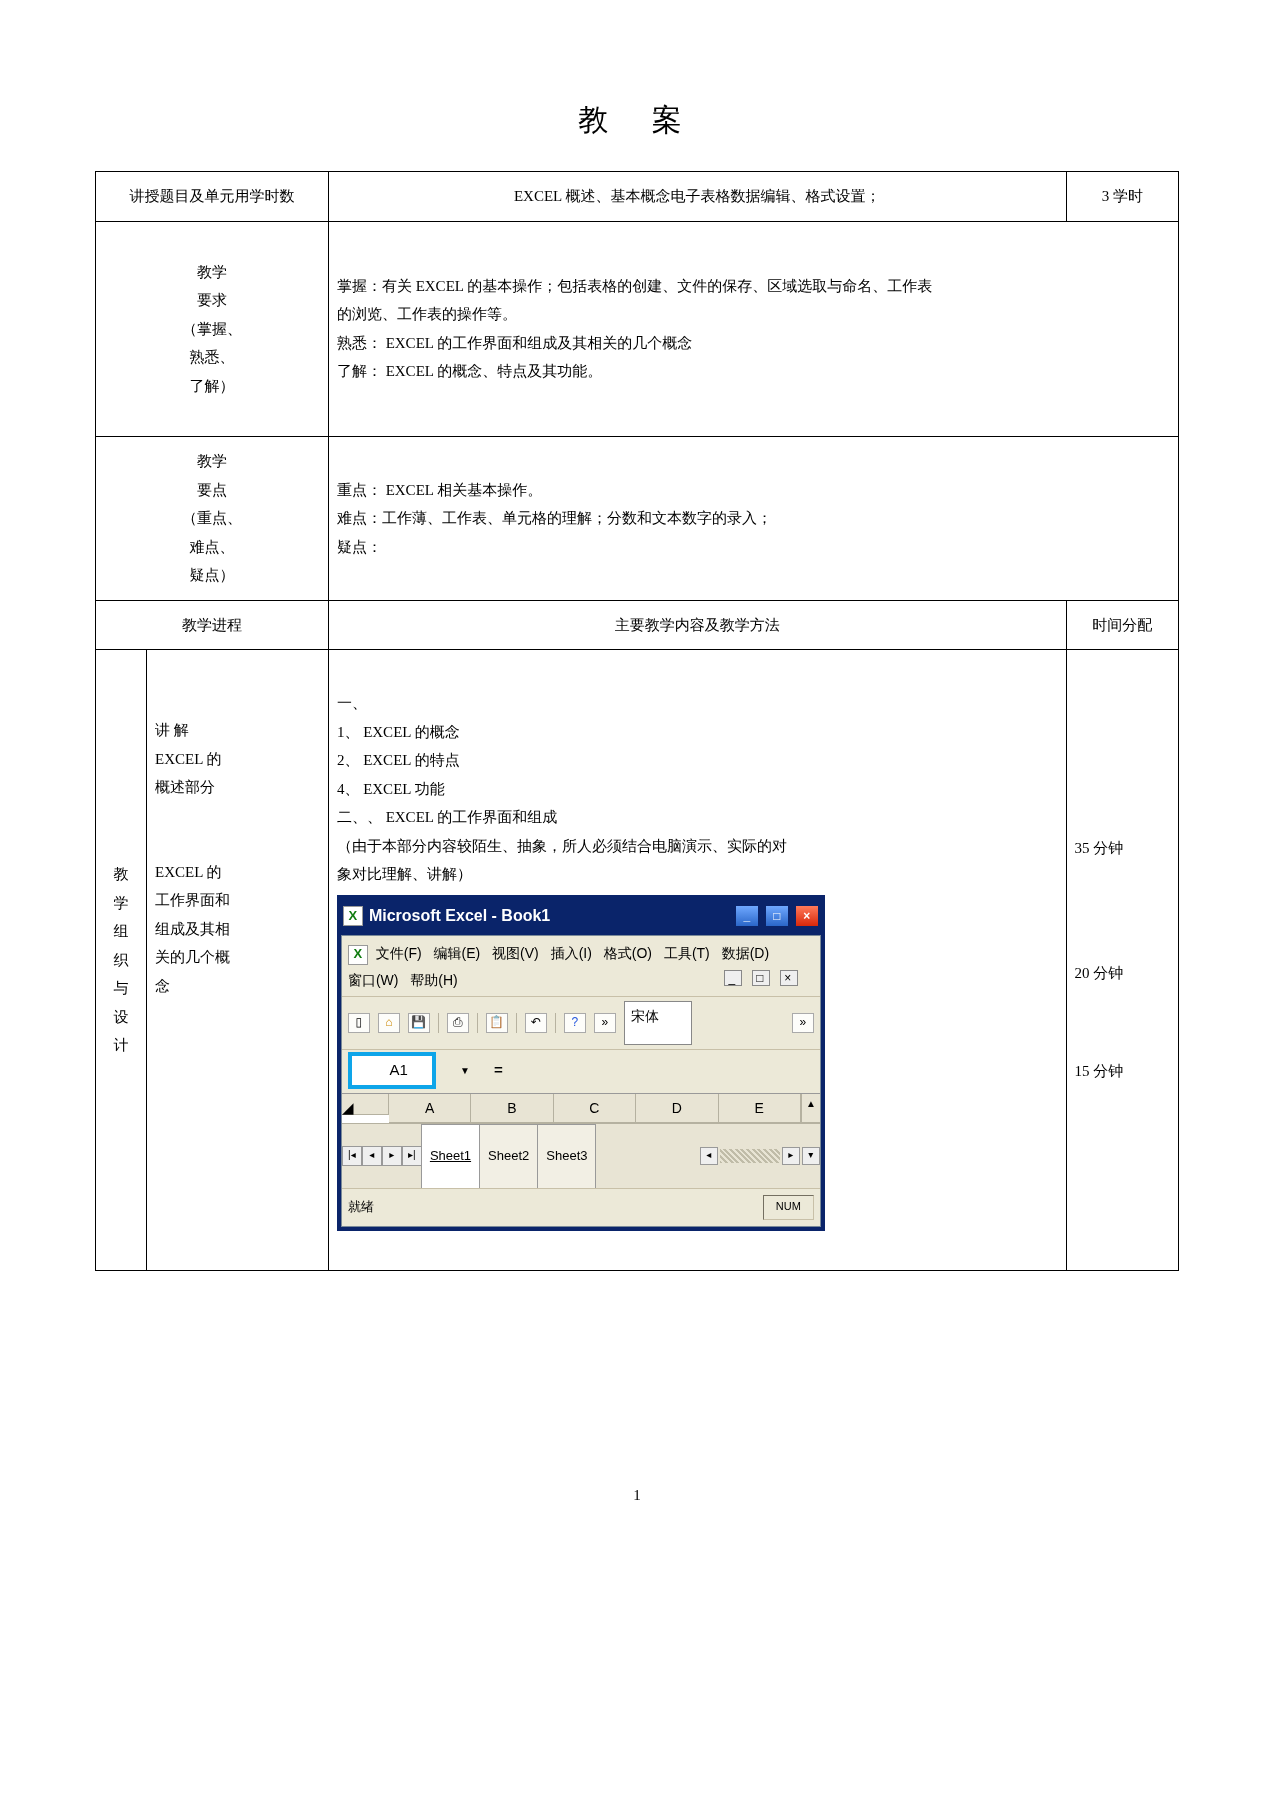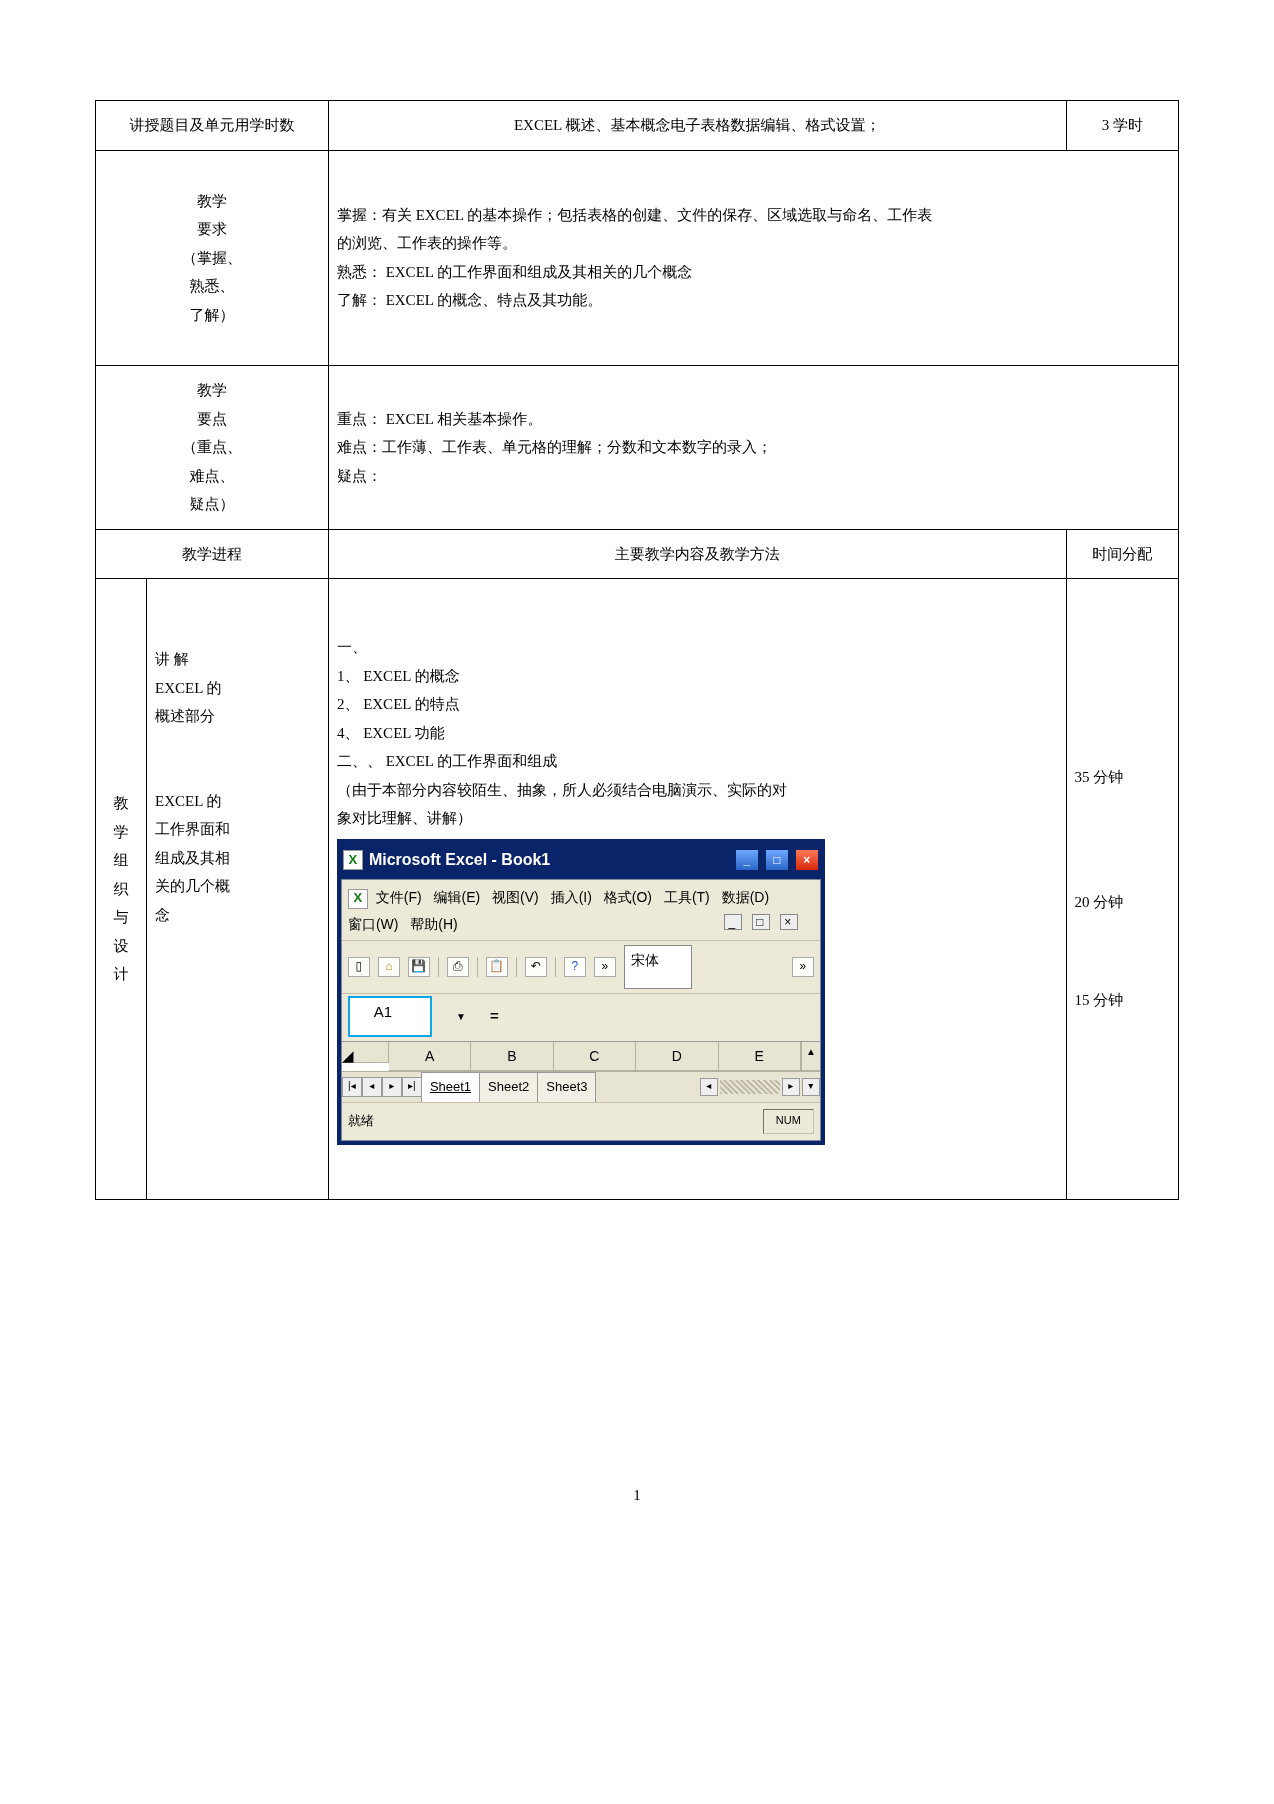--- a/index.html
+++ b/index.html
@@ -25,43 +25,44 @@
   .xl-client{background:#ece9d8;border:1px solid #7a8a99}
   .xl-menu{padding:4px 6px 2px 6px;font-size:14px}
   .xl-menu span{margin-right:8px}
   .mdi{float:right;letter-spacing:2px;font-size:12px}
   .mdi span{display:inline-block;border:1px solid #888;background:#efefef;width:16px;height:14px;text-align:center;line-height:14px;margin-left:2px}
   .xl-tb{padding:4px 6px;border-top:1px solid #c8c0a8;display:flex;align-items:center;gap:8px;font-size:14px}
   .tb-ic{width:20px;height:18px;border:1px solid #aaa;background:#fdfdfa;display:flex;align-items:center;justify-content:center;font-size:12px}
   .tb-sep{width:1px;height:20px;background:#b7b2a0}
   .font-name{border:1px solid #888;background:#fff;padding:1px 10px 15px 6px;min-width:50px}
   .xl-nb{display:flex;align-items:center;padding:2px 6px 4px 6px;gap:24px;border-top:1px solid #c8c0a8}
-  .nb-box{border:2px solid #0ea5e9;background:#fff;padding:0 24px 8px 10px;min-width:46px;text-align:center}
+  .nb-box{border:4px solid #0ea5e9;background:#fff;padding:0 24px 0 10px;min-width:46px;text-align:right}
   .nb-fx{font-style:italic;font-weight:bold}
   .xl-grid{background:#fff;border-top:1px solid #999}
   .gh{display:flex}
   .gh .corner{width:46px;height:20px;background:#e8e4d4;border-right:1px solid #b5b1a0;border-bottom:1px solid #b5b1a0}
   .gh .col{flex:1;text-align:center;background:#e8e4d4;border-right:1px solid #b5b1a0;border-bottom:1px solid #b5b1a0;font-size:14px;padding:1px 0}
   .gh .scroll-up{width:18px;background:#e8e4d4;border-left:1px solid #b5b1a0;border-bottom:1px solid #b5b1a0;text-align:center;font-size:10px}
   .xl-tabs{display:flex;align-items:center;background:#e8e4d4;border-top:1px solid #b5b1a0;font-size:13px}
   .tabs-nav{display:flex}
   .tabs-nav div{width:18px;height:18px;border:1px solid #999;background:#efefef;text-align:center;line-height:16px;font-size:10px}
-  .tab{padding:2px 8px;border:1px solid #999;border-bottom:none;background:#f2efe4;margin-left:-1px}
+  .tab{padding:19px 8px;border:1px solid #999;border-bottom:none;background:#f2efe4;margin-left:-1px}
   .tab.active{background:#fff;text-decoration:underline}
   .hscroll{flex:1;display:flex;align-items:center;justify-content:flex-end;gap:2px}
   .hscroll .bar{width:60px;height:14px;background:repeating-linear-gradient(45deg,#c0bca8,#c0bca8 2px,#e8e4d4 2px,#e8e4d4 4px)}
   .hscroll .ar{width:16px;height:16px;border:1px solid #999;background:#efefef;text-align:center;line-height:14px;font-size:10px}
   .xl-status{display:flex;background:#ece9d8;border-top:1px solid #c8c0a8;font-size:13px;padding:6px 6px}
   .xl-status .sp{flex:1}
   .stat-box{border:1px inset #c8c0a8;padding:0 12px;margin-left:6px;font-size:11px}
 </style>
 </head>
 <body>
 
 <div class="page">
+  <h1 class="doc-title">教 案</h1>
 
   <table class="outer">
 
     <tbody>
 
 
 
     <tr>
       <td class="c" colspan="3">讲授题目及单元用学时数</td>
       <td colspan="5" style="text-align:center">EXCEL 概述、基本概念电子表格数据编辑、格式设置；</td>

